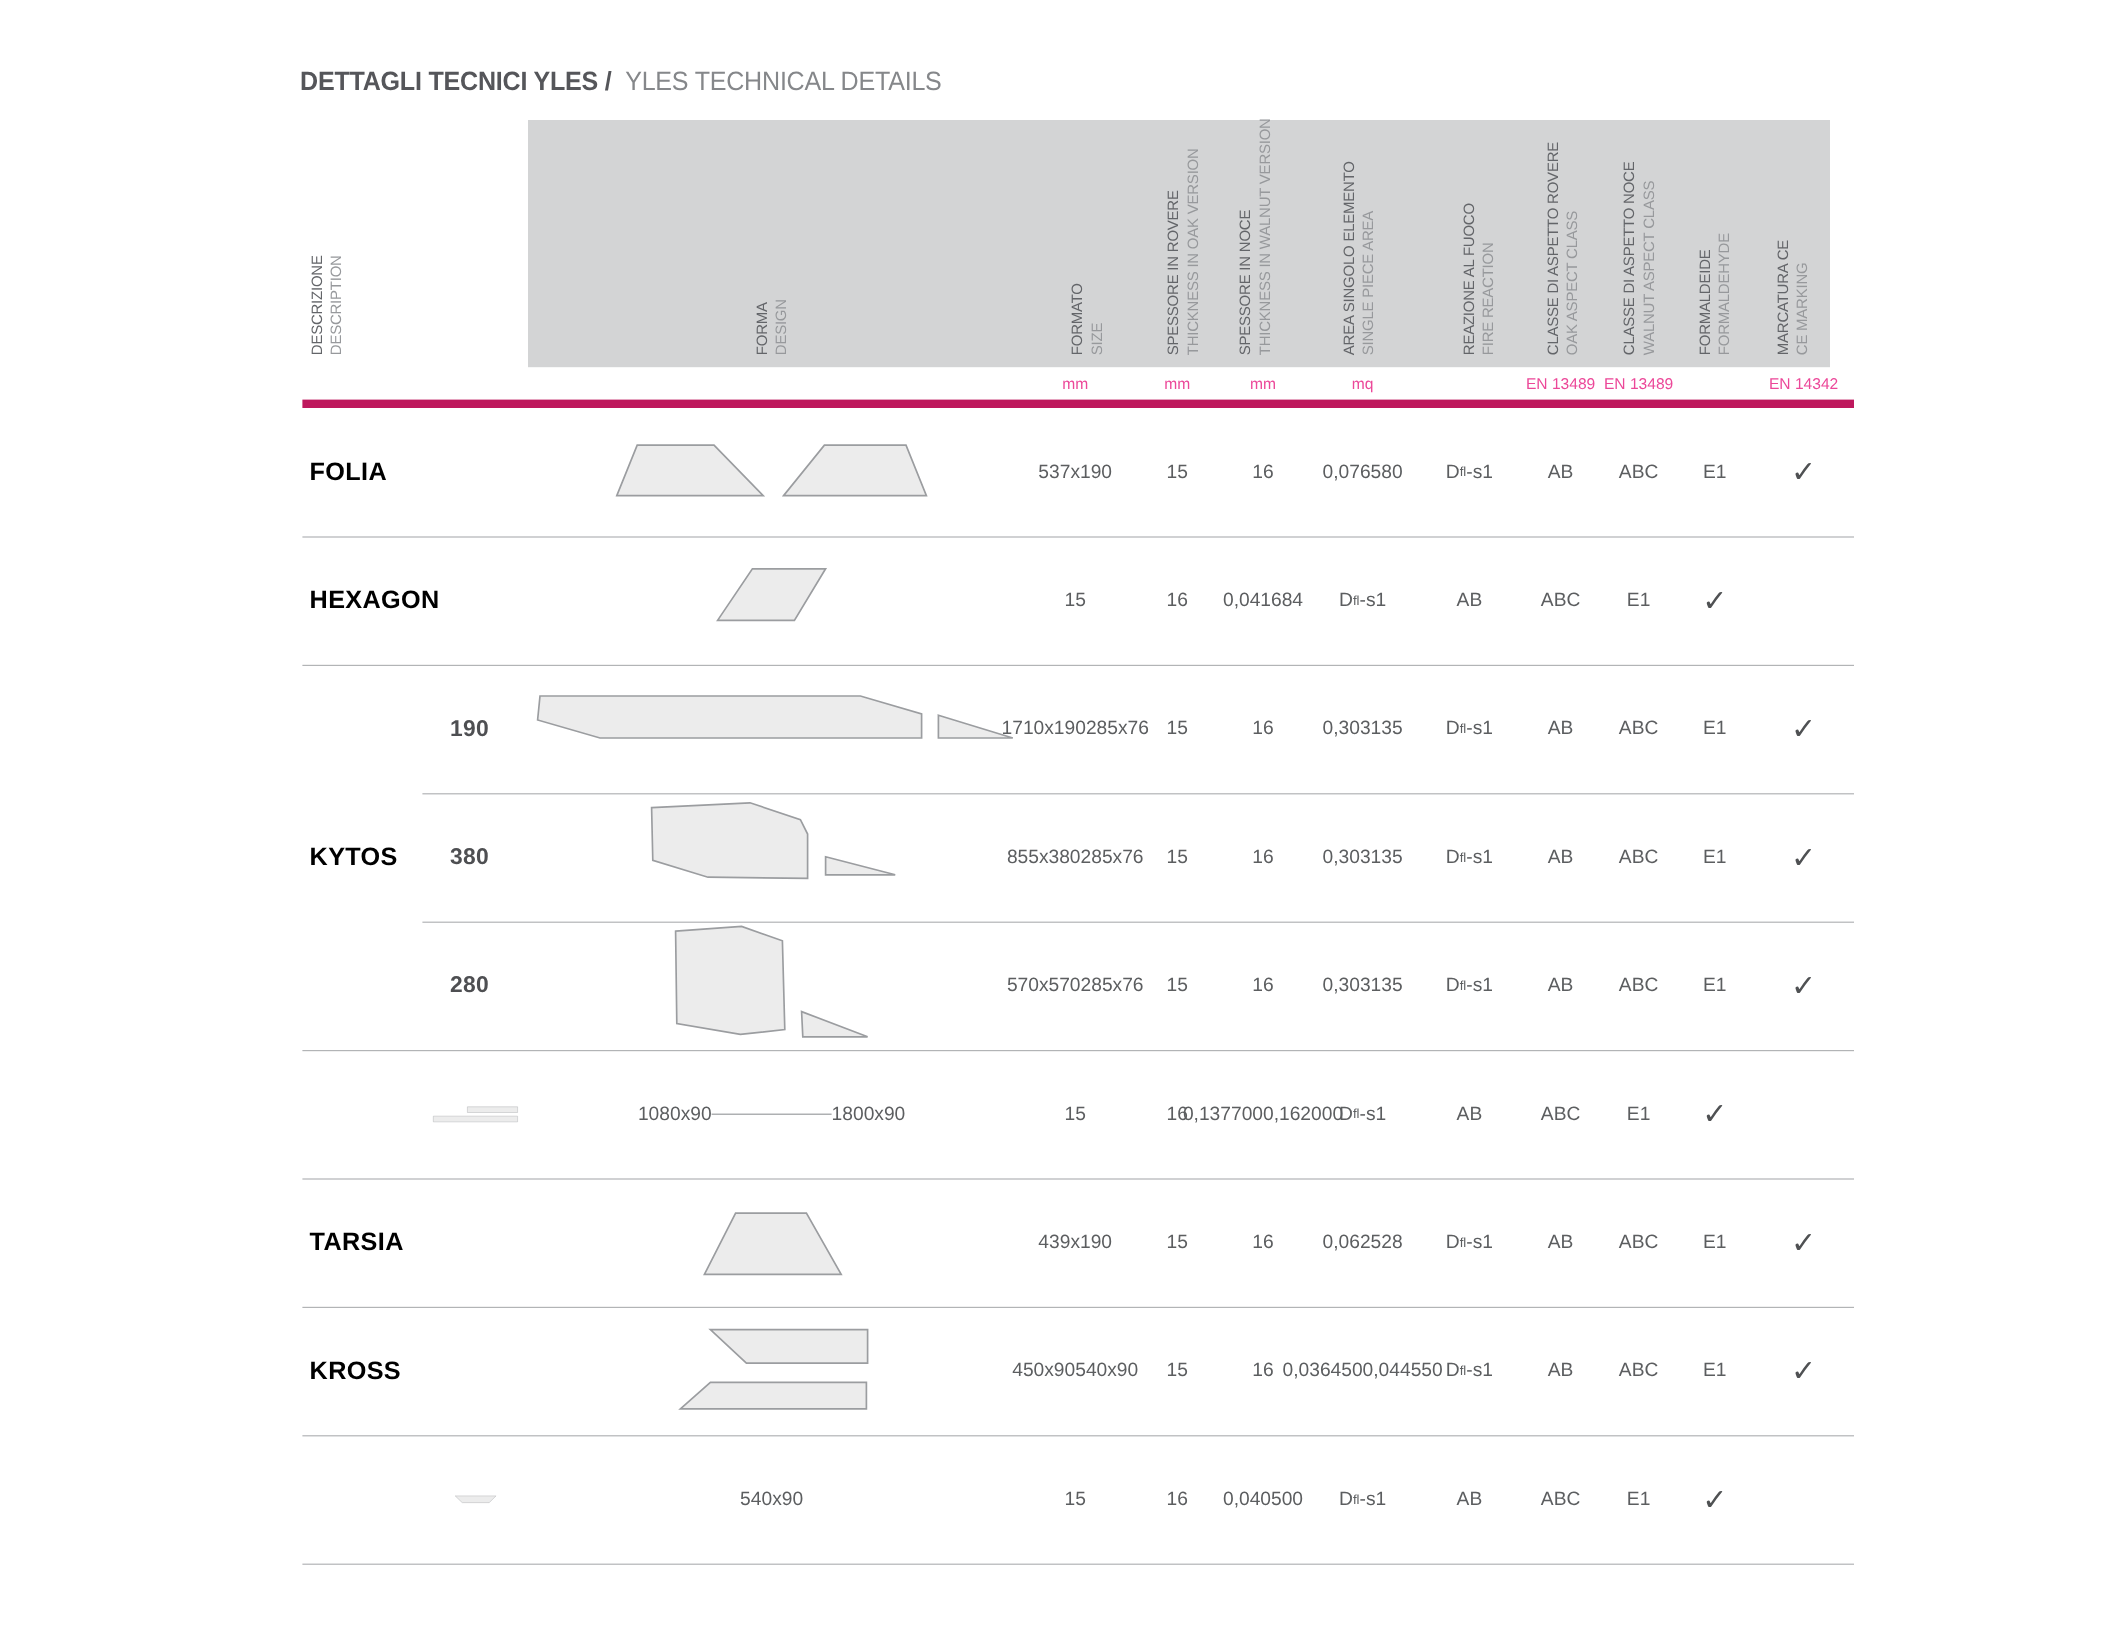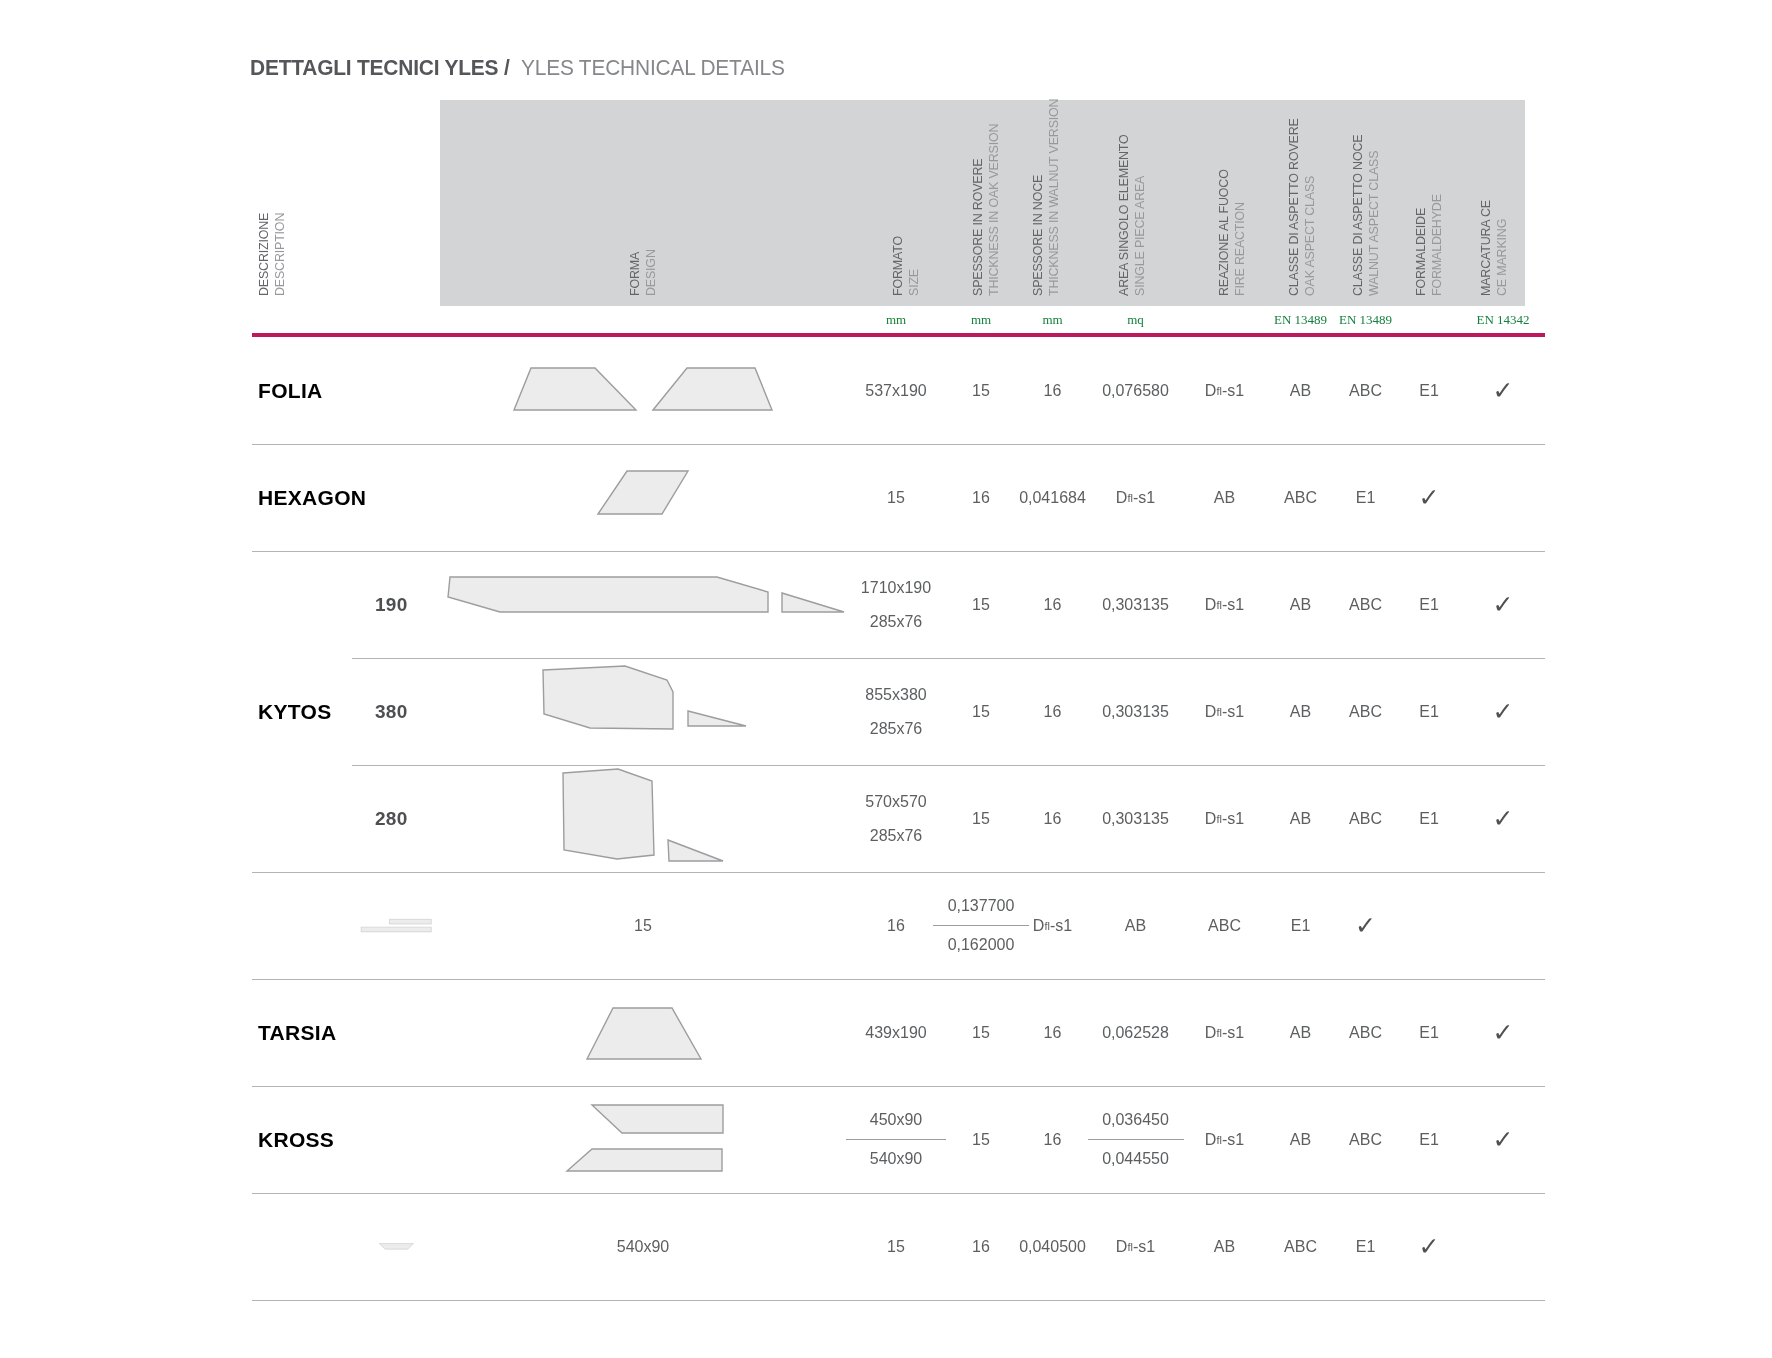--- a/index.html
+++ b/index.html
@@ -18,36 +18,36 @@
   .vh{position:absolute;bottom:10px;transform:rotate(-90deg);transform-origin:0 100%;
       white-space:nowrap;line-height:16px;font-size:12.5px;letter-spacing:-0.2px;}
   .vh .it{color:#636569;}
   .vh .en{color:#97999c;}
   .vh-desc{left:36px;} .vh-forma{left:407px;} .vh-formato{left:670px;}
   .vh-sprov{left:750px;} .vh-spnoc{left:810px;} .vh-area{left:896px;}
   .vh-reaz{left:996px;} .vh-clrov{left:1066px;} .vh-clnoc{left:1130px;}
   .vh-form{left:1193px;} .vh-marc{left:1258px;}
   
   .grid{display:grid;grid-template-columns:100px 88px 406px 100px 70px 73px 93px 85px 67px 63px 64px 84px;}
-  .units{height:27px;align-items:center;border-bottom:4px solid #be185d;
-         font-size:13px;color:#15803d;font-family:Liberation Serif, serif;}
+  .units{height:27px;align-items:center;border-bottom:7px solid #be185d;
+         font-size:13px;color:#ec4899;}
   .units div{text-align:center;}
   
   .row{position:relative;height:107px;align-items:center;}
   .row::before{content:"";position:absolute;left:0;right:0;top:0;height:1px;background:#b2b4b6;}
   .row.first::before{display:none;}
   .row.partial::before{left:100px;}
   .row.last::after{content:"";position:absolute;left:0;right:0;bottom:-1px;height:1px;background:#b2b4b6;}
   .c{display:flex;align-items:center;justify-content:center;height:100%;
      font-size:16px;color:#5c5e60;}
   .c.desc{justify-content:flex-start;padding-left:6px;box-sizing:border-box;}
   .c.sub{justify-content:flex-start;padding-left:23px;box-sizing:border-box;}
   .main-label{font-size:21px;font-weight:700;color:#000000;letter-spacing:0.3px;}
   .sub-label{font-size:19px;font-weight:700;color:#4e4f52;letter-spacing:0.3px;}
-  .stack{flex-direction:column;}
+  .stack{flex-direction:row;}
   .stack .gap{height:16px;}
   .mini-divider{width:100px;height:0;border-top:1px solid #9b9da0;margin:10px 0;}
   .mini-divider.narrow{width:96px;}
   sub.fl{font-size:11px;line-height:0;}
   .check{font-size:25px;font-weight:400;color:#4f5153;}
   svg.shape{display:block;}
   svg.shape polygon{fill:#ececec;stroke:#9b9da0;stroke-width:1.4;}
 </style>
 </head>
 <body>
@@ -293,20 +293,25 @@
     </div>
 
     <div class="grid row">
       <div class="c sub"></div>
       <div class="c">
           <svg class="shape" width="406" height="107" viewBox="0 0 406 107">
         <polygon points="173,25 366,25 366,47 173,47"></polygon>
         <polygon points="42,61 366,61 366,83 42,83"></polygon>
       </svg>
         </div>
+      <div class="c stack">
+        <span>1080x90</span>
+        <span class="mini-divider"></span>
+        <span>1800x90</span>
+      </div>
       <div class="c">15</div>
       <div class="c">16</div>
       <div class="c stack">
         <span>0,137700</span>
         <span class="mini-divider narrow"></span>
         <span>0,162000</span>
       </div>
       <div class="c">
           <span>D</span>
           <sub class="fl">fl</sub>

